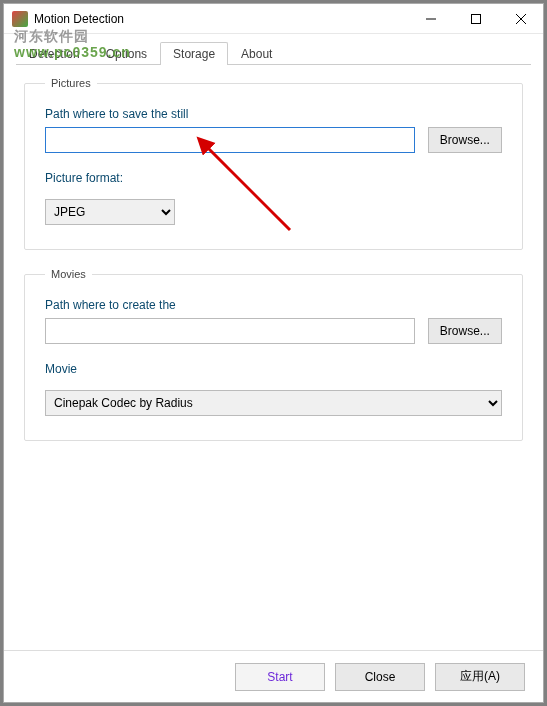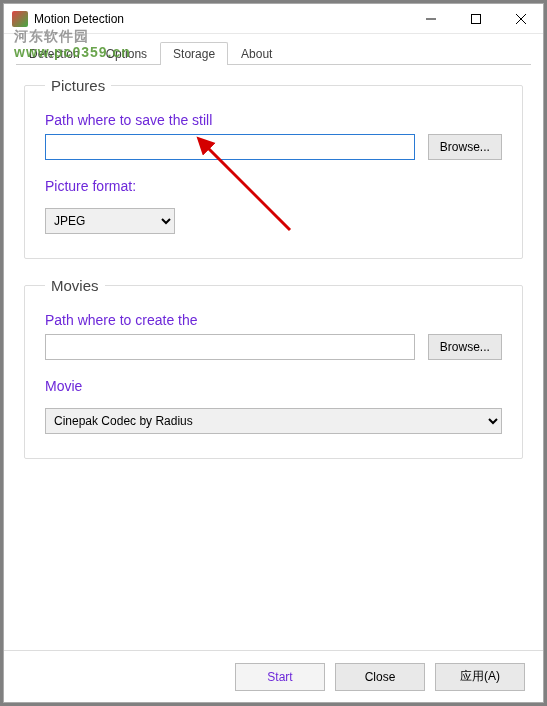--- a/index.html
+++ b/index.html
@@ -8,22 +8,22 @@
 .titlebar { height: 30px; display: flex; align-items: center; padding-left: 8px; background: #fff; border-bottom: 1px solid #e8e8e8; }
 .titlebar .title { flex: 1; font-size: 12px; color: #000; }
 .titlebar .icon { width: 16px; height: 16px; margin-right: 6px; background: linear-gradient(135deg,#d44,#4a4); border-radius: 2px; }
 .titlebar .winbtn { width: 45px; height: 30px; display: flex; align-items: center; justify-content: center; color: #000; cursor: pointer; }
 .tabs { display: flex; padding: 8px 12px 0 12px; position: relative; }
 .tab { padding: 4px 12px; font-size: 12px; color: #404040; cursor: pointer; border: 1px solid transparent; border-bottom: none; }
 .tab.active { border-color: #ccc; background: #fff; border-radius: 2px 2px 0 0; position: relative; z-index: 2; }
 .tabstrip-line { position: absolute; left: 12px; right: 12px; bottom: 0; height: 1px; background: #ccc; }
 .content { padding: 12px 20px 60px 20px; }
 fieldset { border: 1px solid #ddd; border-radius: 2px; padding: 18px 20px 24px 20px; margin-bottom: 18px; }
-legend { padding: 0 6px; color: #444; font-size: 15px; }
-.label { display: block; color: #6d28d9; margin-bottom: 6px; font-size: 14px; }
+legend { padding: 0 6px; color: #444; font-size: 11px; }
+.label { display: block; color: #0c4a6e; margin-bottom: 6px; font-size: 12px; }
 .row { display: flex; gap: 13px; align-items: flex-start; margin-bottom: 18px; }
 .row:last-child { margin-bottom: 0; }
 input[type=text] { height: 26px; border: 1px solid #bbb; padding: 0 6px; font-size: 12px; width: 100%; outline: none; }
 input[type=text].focused { border: 1px solid #2a7ad4; }
 .browse-btn { width: 92px; height: 26px; background: #e9e9e9; border: 1px solid #bbb; font-size: 12px; cursor: pointer; }
 select { height: 26px; border: 1px solid #bbb; font-size: 12px; padding: 0 4px; background: #f0f0f0; margin-top: 8px; }
 .select-short { width: 130px; }
 .select-wide { width: 100%; }
 .bottom-bar { position: absolute; left: 0; right: 0; bottom: 0; height: 52px; border-top: 1px solid #ddd; display: flex; justify-content: flex-end; align-items: center; gap: 10px; padding-right: 18px; background: #fff; }
 .footer-btn { width: 90px; height: 28px; background: #e9e9e9; border: 1px solid #bbb; font-size: 12px; cursor: pointer; }

